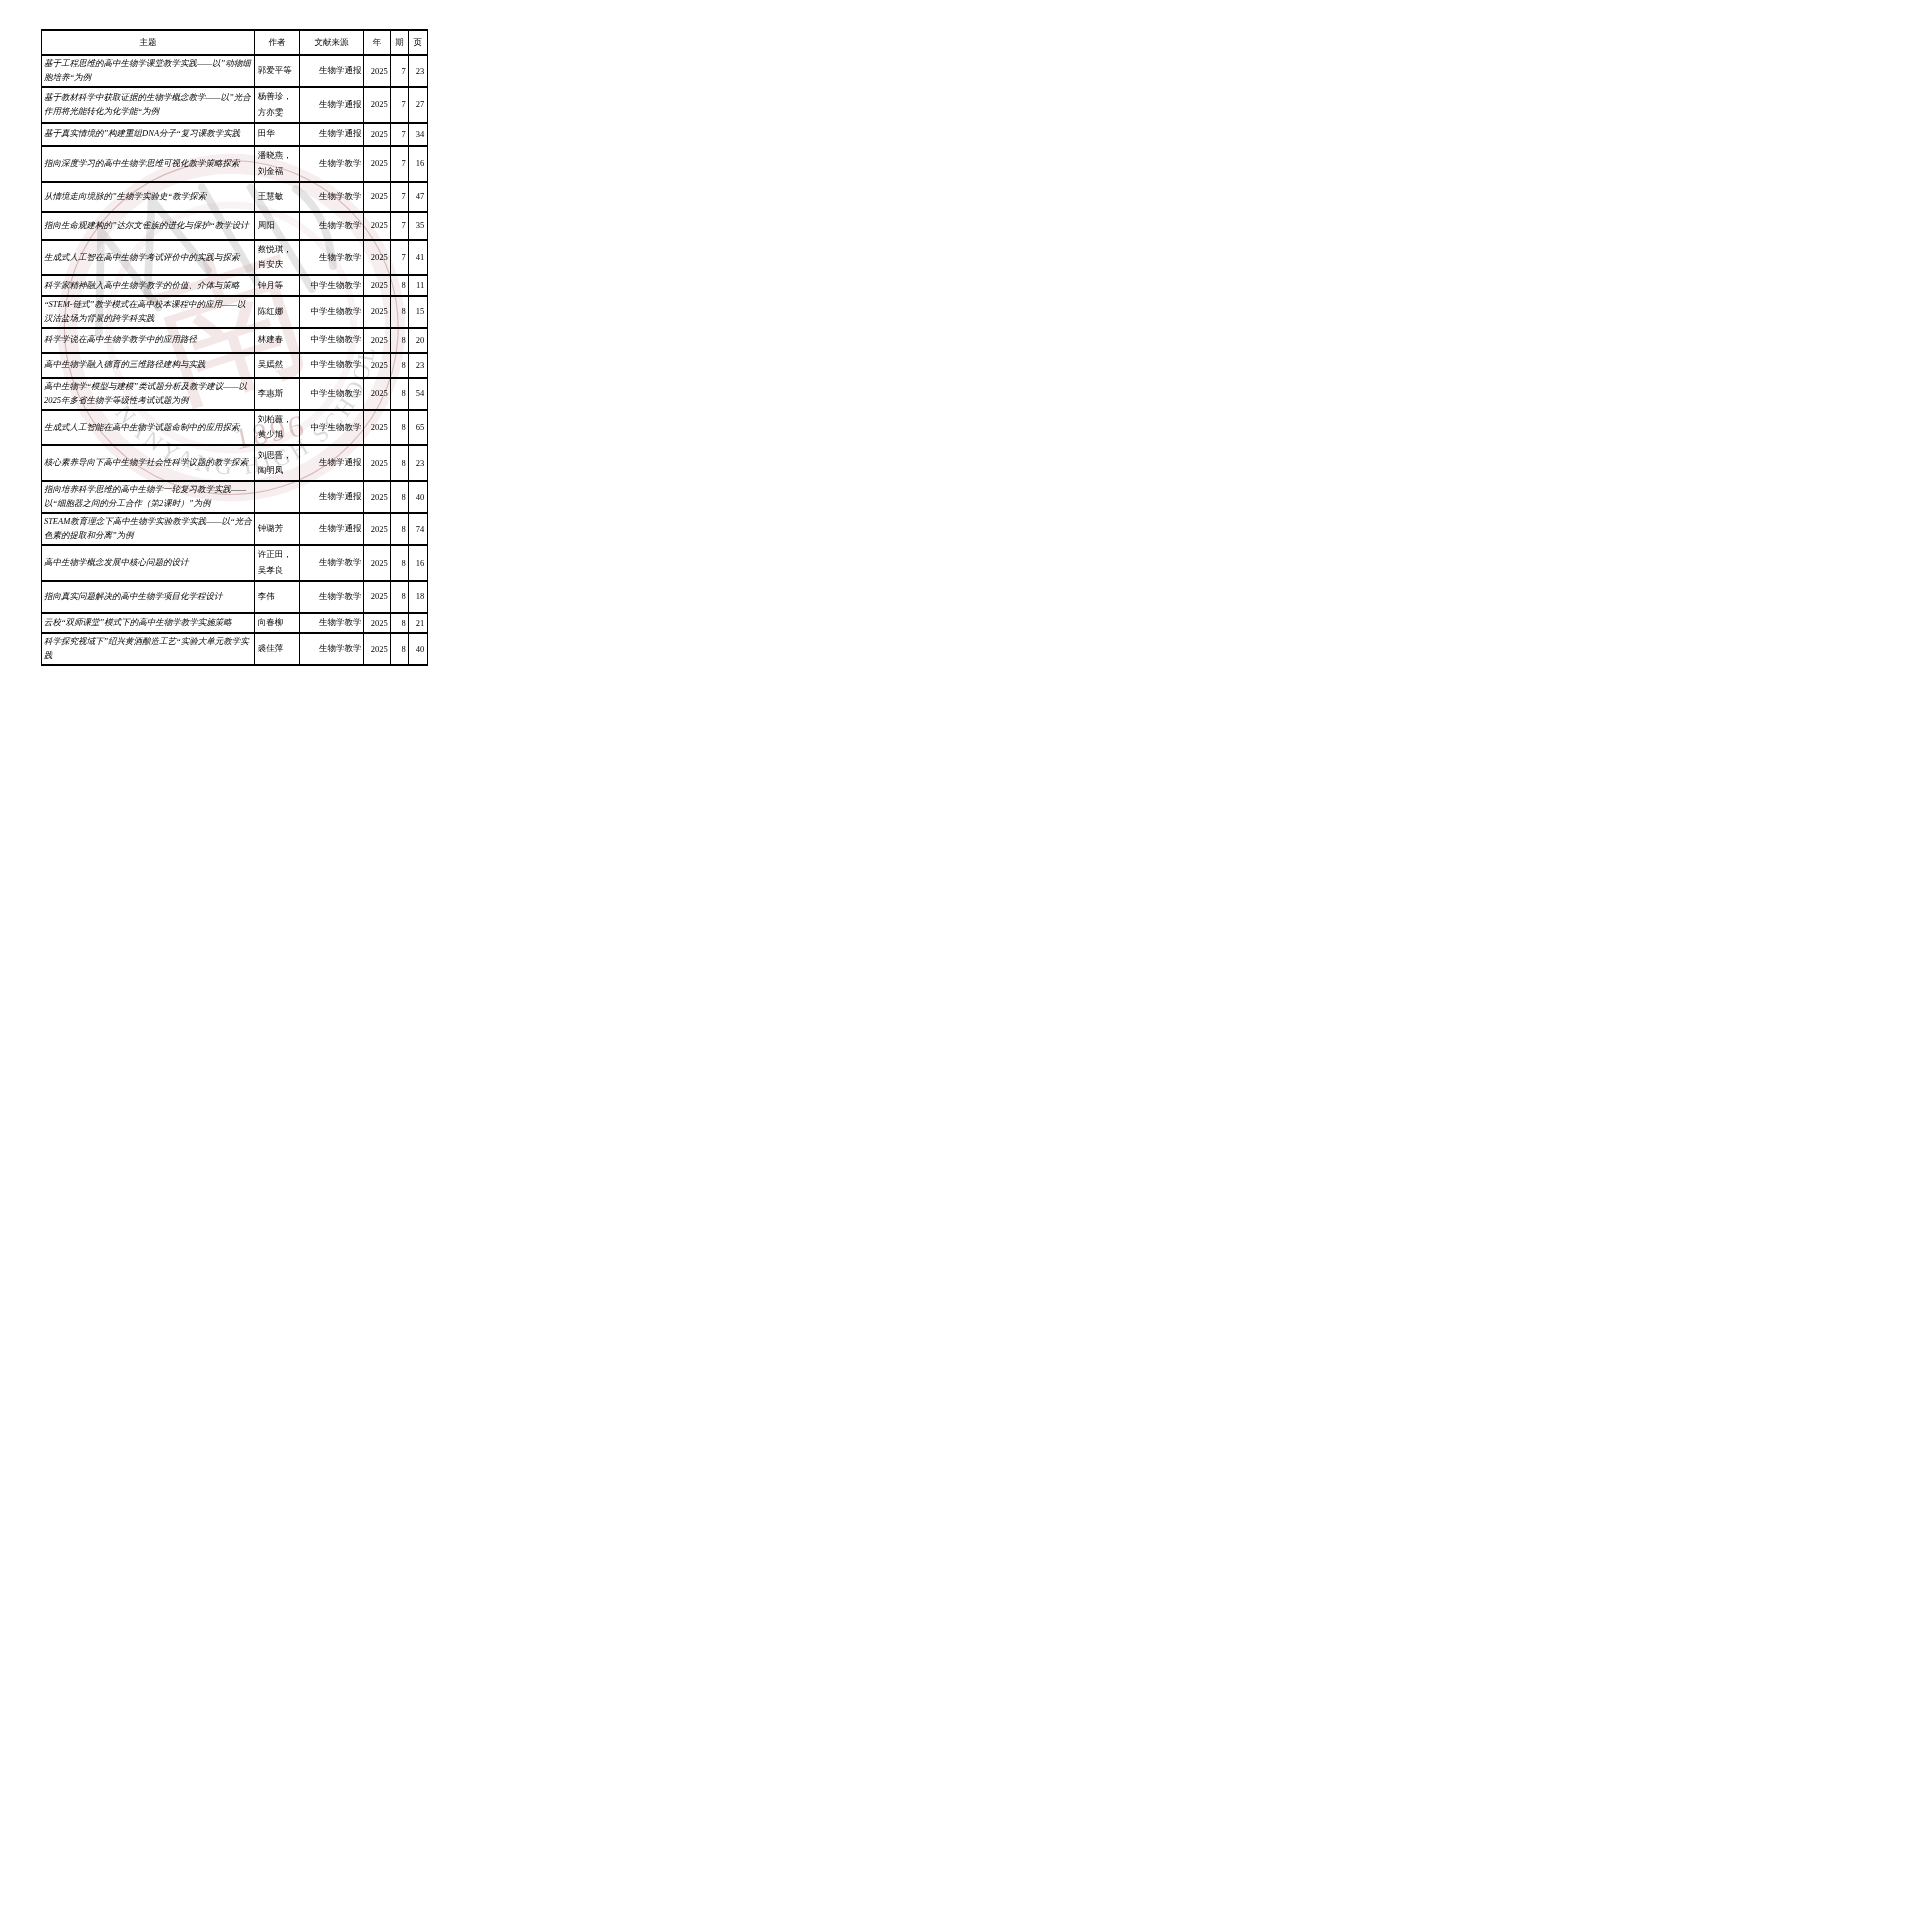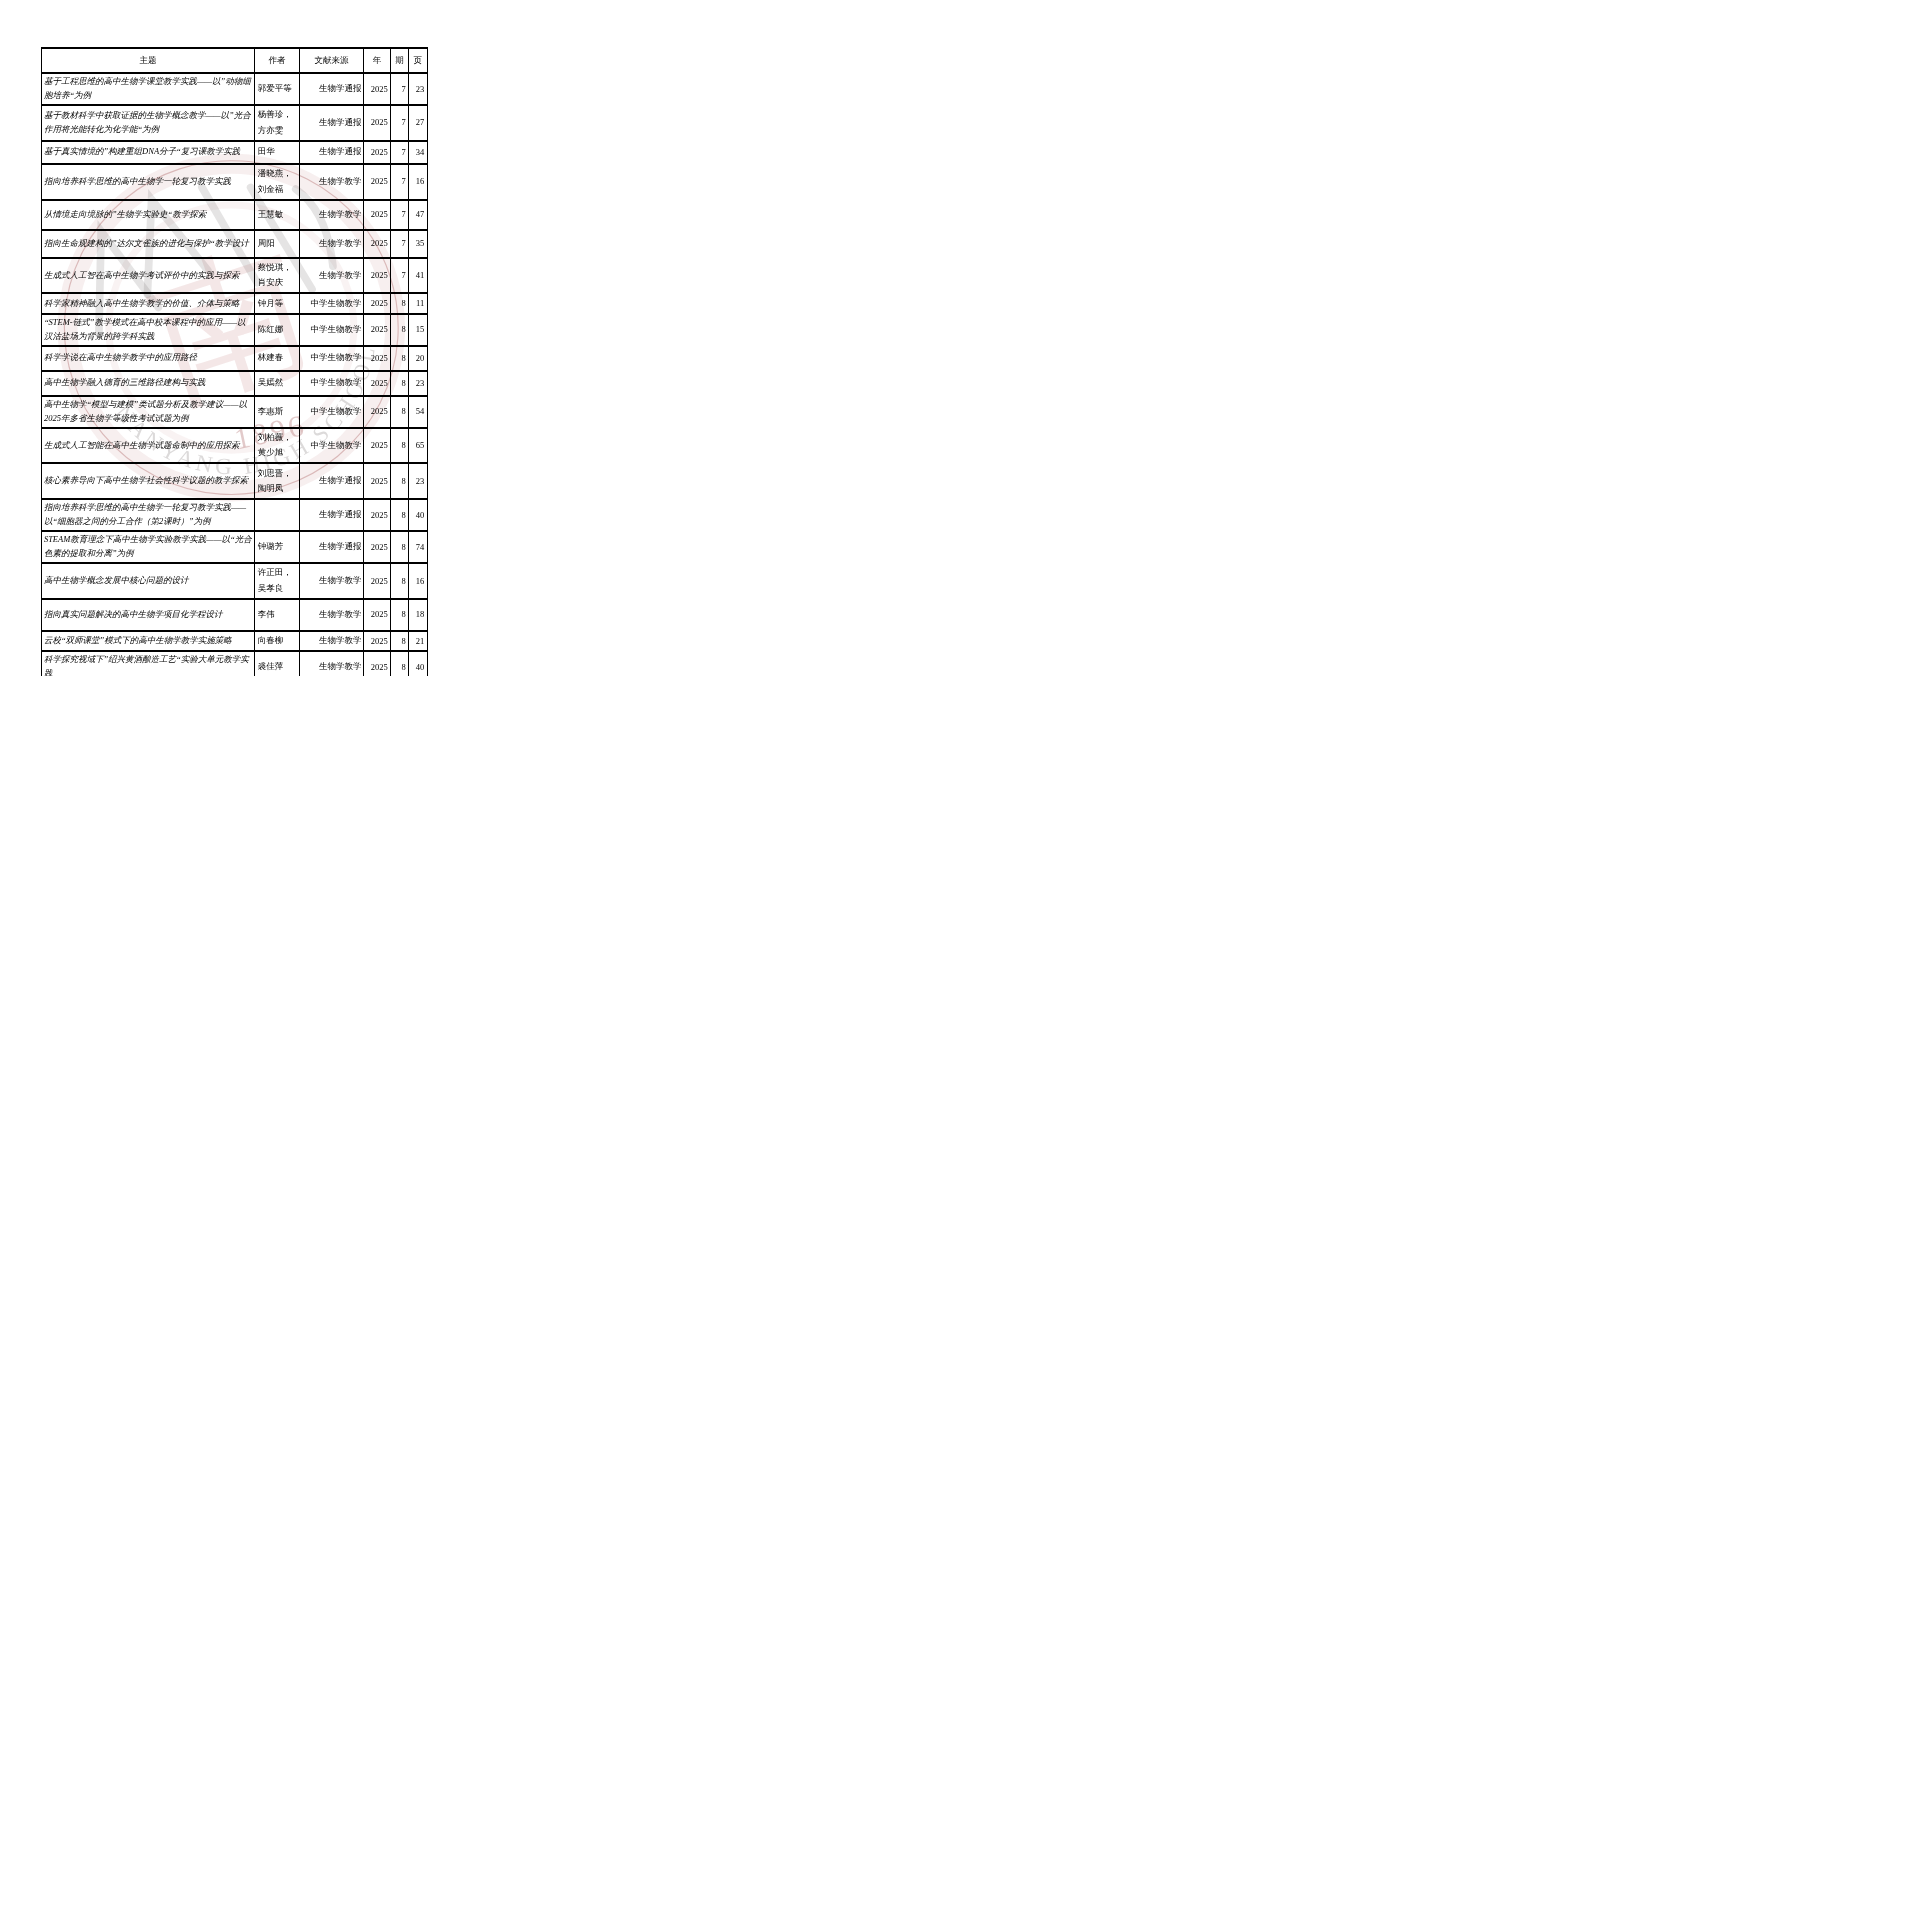--- a/index.html
+++ b/index.html
@@ -21,21 +21,21 @@
     left: 0;
     top: 0;
     width: 478px;
     height: 676px;
     z-index: 1;
     pointer-events: none;
   }
   table.lit-table {
     position: absolute;
     left: 41px;
-    top: 47px;
+    top: 29px;
     width: 385px;
     table-layout: fixed;
     border-collapse: collapse;
     z-index: 2;
     background: transparent;
     border-radius: 25px;
   }
   .lit-table th, .lit-table td {
     border-left: 1.2px solid #000;
     border-right: 1.2px solid #000;
@@ -151,21 +151,21 @@
       </tr>
       <tr style="height:23px">
         <td class="c-topic">基于真实情境的”构建重组DNA分子“复习课教学实践</td>
         <td class="c-author">田华</td>
         <td class="c-source">生物学通报</td>
         <td class="c-year">2025</td>
         <td class="c-issue">7</td>
         <td class="c-page">34</td>
       </tr>
       <tr style="height:29px">
-        <td class="c-topic">指向培养科学思维的高中生物学一轮复习教学实践</td>
+        <td class="c-topic">指向深度学习的高中生物学思维可视化教学策略探索</td>
         <td class="c-author">潘晓燕，刘金福</td>
         <td class="c-source">生物学教学</td>
         <td class="c-year">2025</td>
         <td class="c-issue">7</td>
         <td class="c-page">16</td>
       </tr>
       <tr style="height:30px">
         <td class="c-topic">从情境走向境脉的”生物学实验史“教学探索</td>
         <td class="c-author">王慧敏</td>
         <td class="c-source">生物学教学</td>

